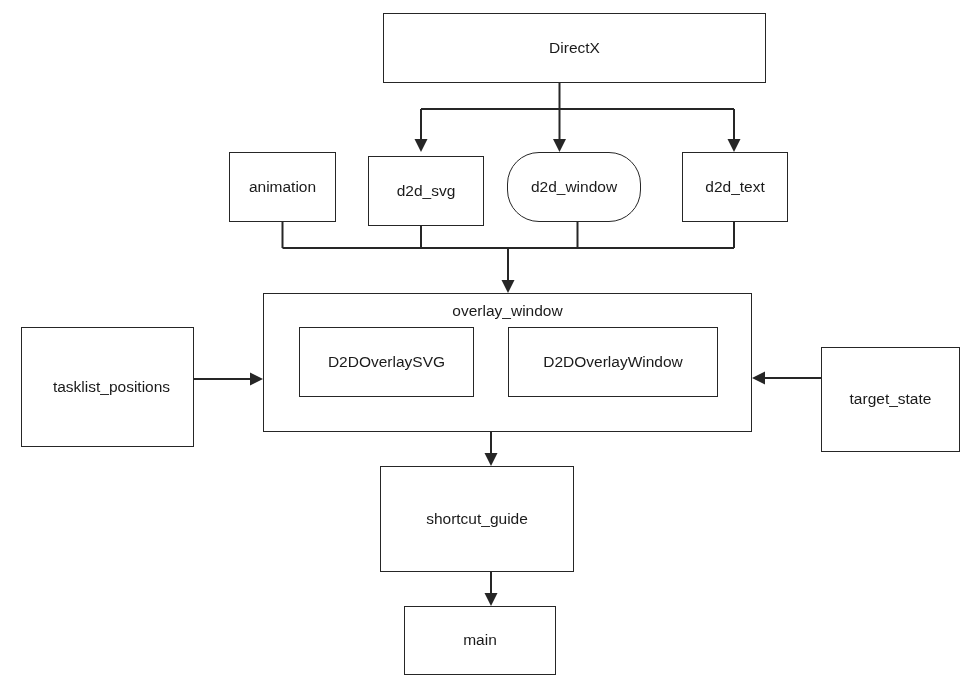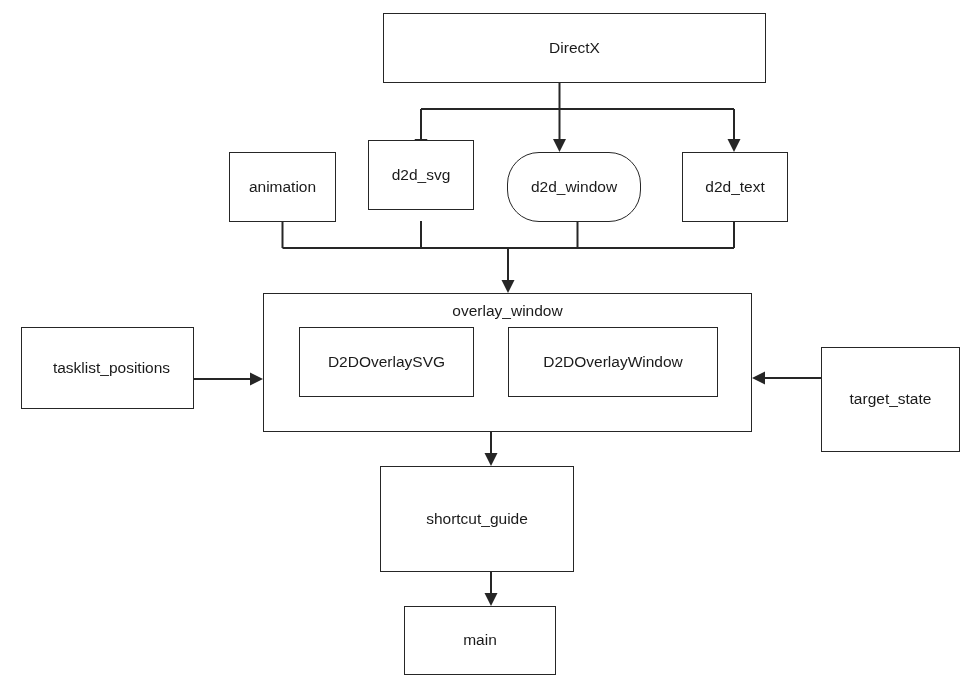--- a/index.html
+++ b/index.html
@@ -56,27 +56,27 @@
     left: 0;
     right: 0;
     top: 8px;
     text-align: center;
     font-size: 15.5px;
     white-space: nowrap;
   }
   
   .n-directx        { left: 368px; top: 13px;  width: 383px; height: 70px; margin-left: 15px; }
   .n-animation      { left: 229px; top: 152px; width: 107px; height: 70px; }
-  .n-d2d-svg        { left: 368px; top: 140px; width: 106px; height: 70px; }
+  .n-d2d-svg        { left: 368px; top: 156px; width: 116px; height: 70px; }
   .n-d2d-window     { left: 507px; top: 152px; width: 134px; height: 70px; border-radius: 32px; }
   .n-d2d-text       { left: 682px; top: 152px; width: 106px; height: 70px; }
   .n-overlay-group  { left: 263px; top: 293px; width: 489px; height: 139px; }
   .n-overlay-svg    { left: 299px; top: 327px; width: 175px; height: 70px; }
   .n-overlay-win    { left: 508px; top: 327px; width: 210px; height: 70px; justify-content: center; }
-  .n-tasklist       { left: 21px;  top: 327px; width: 173px; height: 82px; padding-left: 8px; }
+  .n-tasklist       { left: 21px;  top: 327px; width: 173px; height: 120px; padding-left: 8px; }
   .n-target-state   { left: 821px; top: 327px; width: 139px; height: 105px; margin-top: 20px; }
   .n-shortcut-guide { left: 380px; top: 466px; width: 194px; height: 106px; }
   .n-main           { left: 404px; top: 606px; width: 152px; height: 69px; }
 </style>
 </head>
 <body>
 
 <div class="stage">
 
   <svg class="connectors" viewBox="0 0 975 692" xmlns="http://www.w3.org/2000/svg">

